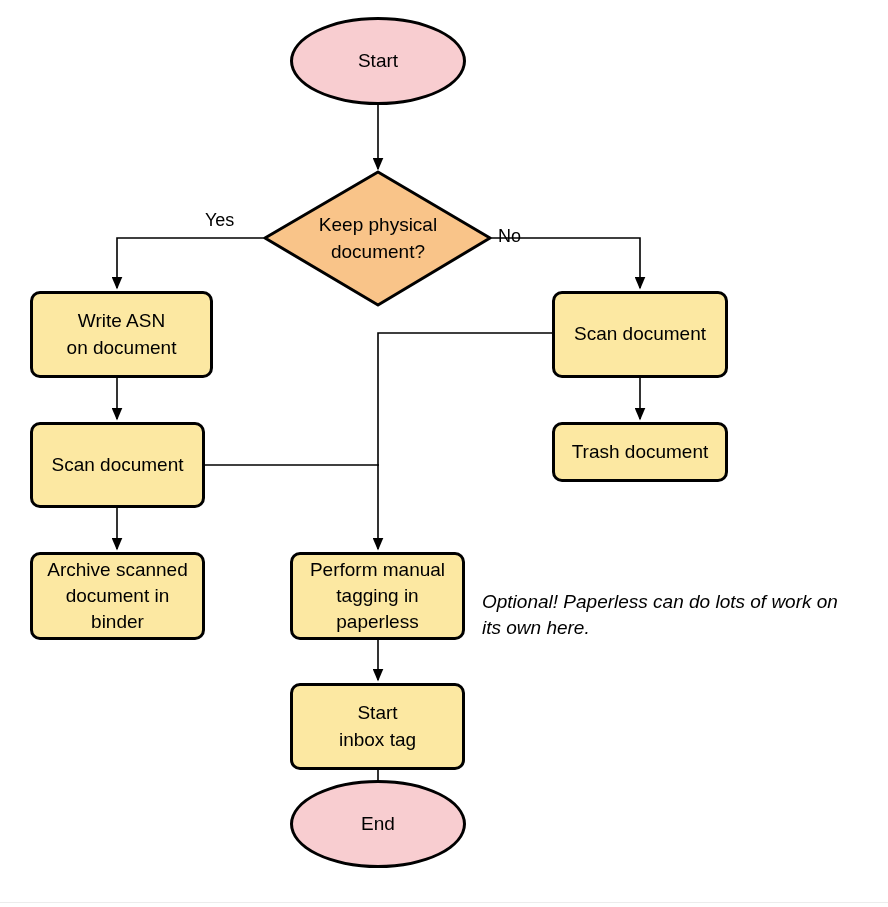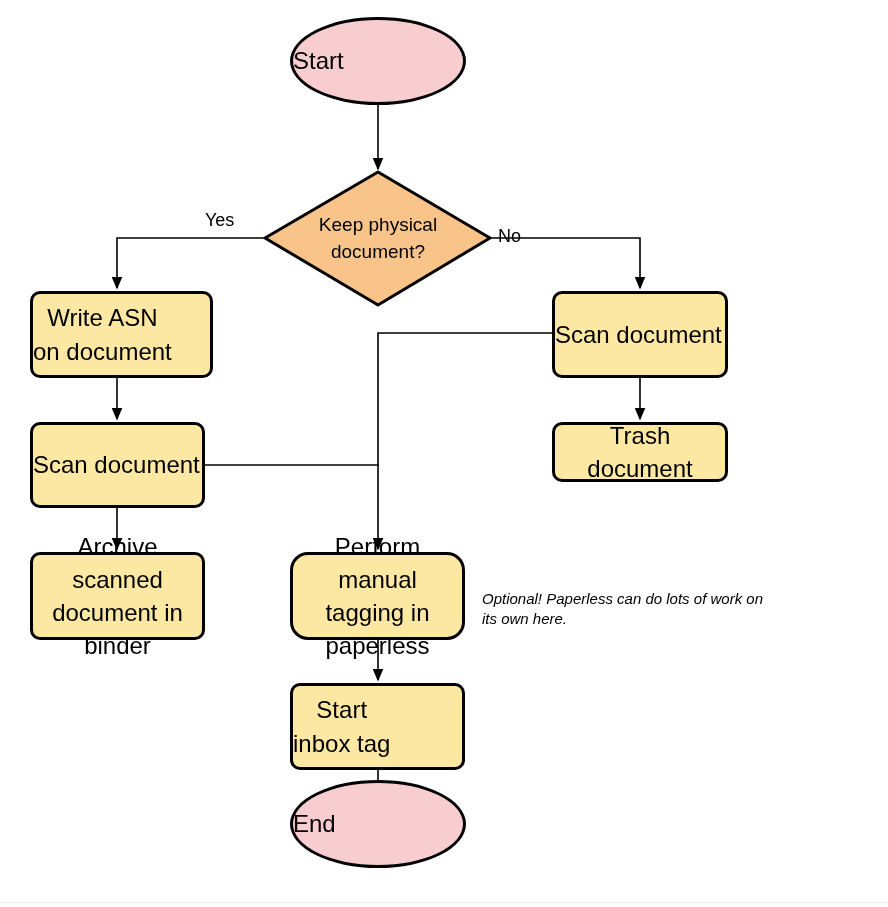--- a/index.html
+++ b/index.html
@@ -37,22 +37,23 @@
   .decision-shape {
     fill: var(--decision-fill);
     stroke: var(--stroke);
     stroke-width: 3;
     stroke-linejoin: round;
   }
   .node {
     position: absolute;
     display: flex;
     align-items: center;
+    justify-content: center;
     text-align: center;
-    font-size: 24px;
+    font-size: 19px;
     line-height: 1.38;
     background: var(--process-fill);
     border: 3px solid var(--stroke);
     border-radius: 10px;
   }
   .node.terminator {
     background: var(--terminator-fill);
     border-radius: 50%;
   }
   .lbl { white-space: pre-line; }
@@ -69,21 +70,21 @@
   .edge-label {
     position: absolute;
     font-size: 18px;
     text-align: left;
   }
   .annotation {
     position: absolute;
     left: 482px;
     top: 589px;
     width: 404px;
-    font-size: 15px;
+    font-size: 19px;
     font-style: italic;
     line-height: 1.35;
     white-space: pre-line;
   }
   .bottom-rule {
     position: absolute;
     left: 0;
     top: 902px;
     width: 888px;
     height: 1px;
@@ -141,21 +142,21 @@
   </div>
 
   <div class="node" style="left:552px; top:291px; width:176px; height:87px;">
     <span class="lbl">Scan document</span>
   </div>
 
   <div class="node" style="left:552px; top:422px; width:176px; height:60px;">
     <span class="lbl">Trash document</span>
   </div>
 
-  <div class="node" style="left:290px; top:552px; width:175px; height:88px;border-radius:18px;">
+  <div class="node" style="left:290px; top:552px; width:175px; height:88px;">
     <span class="lbl">Perform manual
 tagging in
 paperless</span>
   </div>
 
   <div class="annotation">Optional! Paperless can do lots of work on
 its own here.</div>
 
   <div class="node" style="left:290px; top:683px; width:175px; height:87px;">
     <span class="lbl">Start

